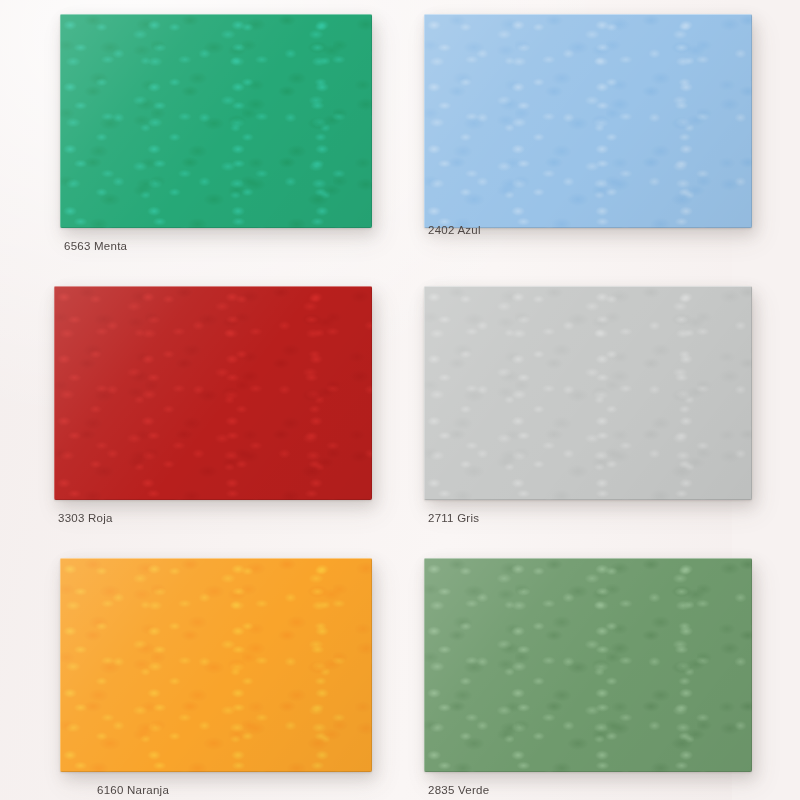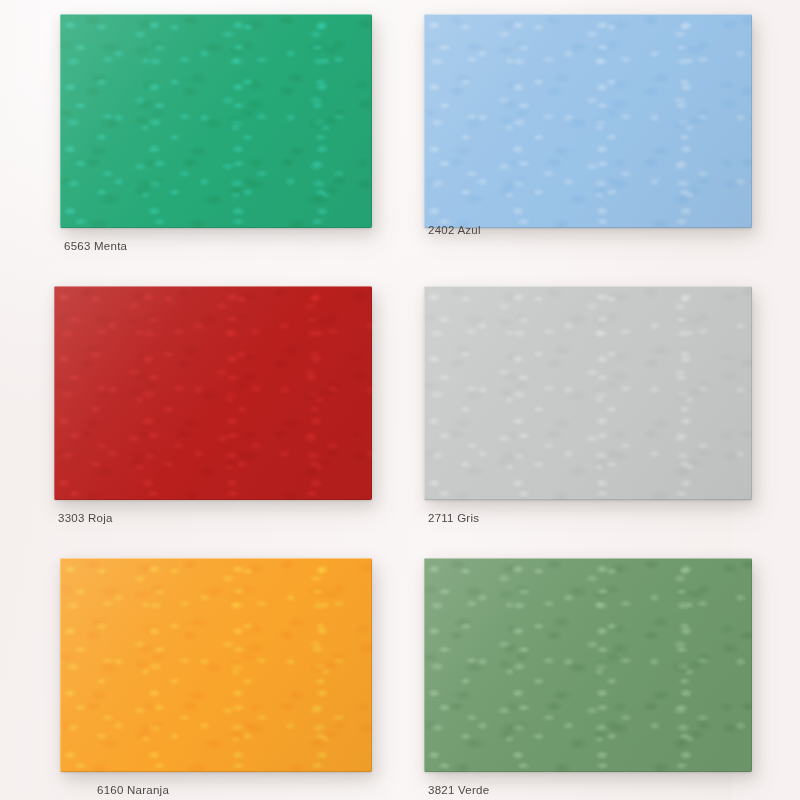--- a/index.html
+++ b/index.html
@@ -144,14 +144,14 @@
       </div>
     </div>
     <div class="caption" style="left: 64px; top: 784px; color: rgb(78, 71, 69); margin-left: 33px;">6160 Naranja</div>
     <div class="swatch-cell" style="left: 424px; top: 558px; width: 328px; height: 214px;">
       <div class="chip" style="background-color: rgb(111, 154, 109);">
         <div class="grain"></div>
         <div class="sheen"></div>
         <div class="edge"></div>
       </div>
     </div>
-    <div class="caption" style="left: 428px; top: 784px; color: rgb(78, 71, 69);">3821 Verde</div>
+    <div class="caption" style="left: 428px; top: 784px; color: rgb(78, 71, 69);">2835 Verde</div>
   </div>
 
 </body></html>

